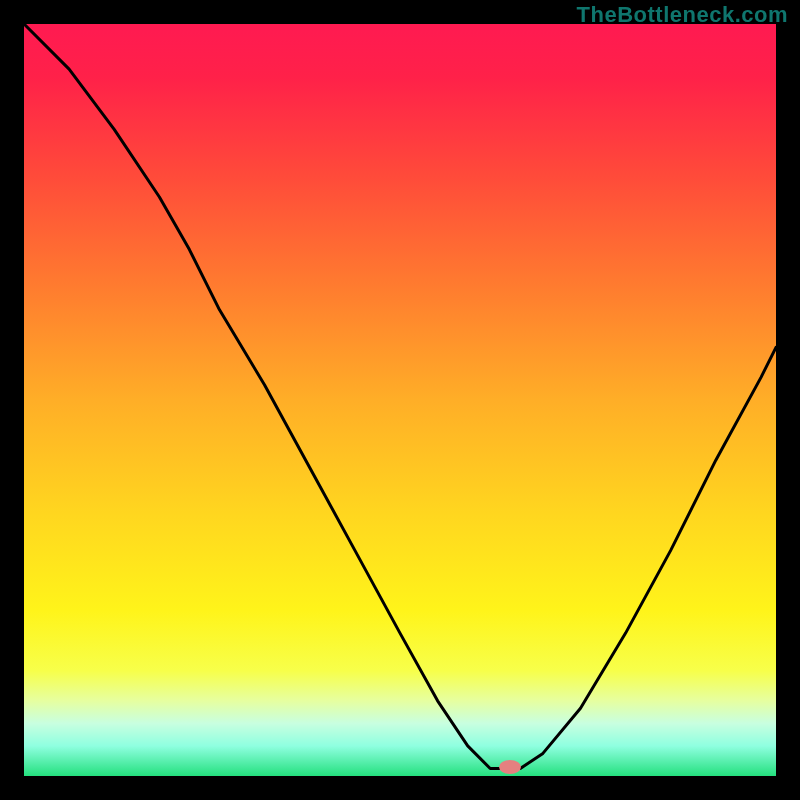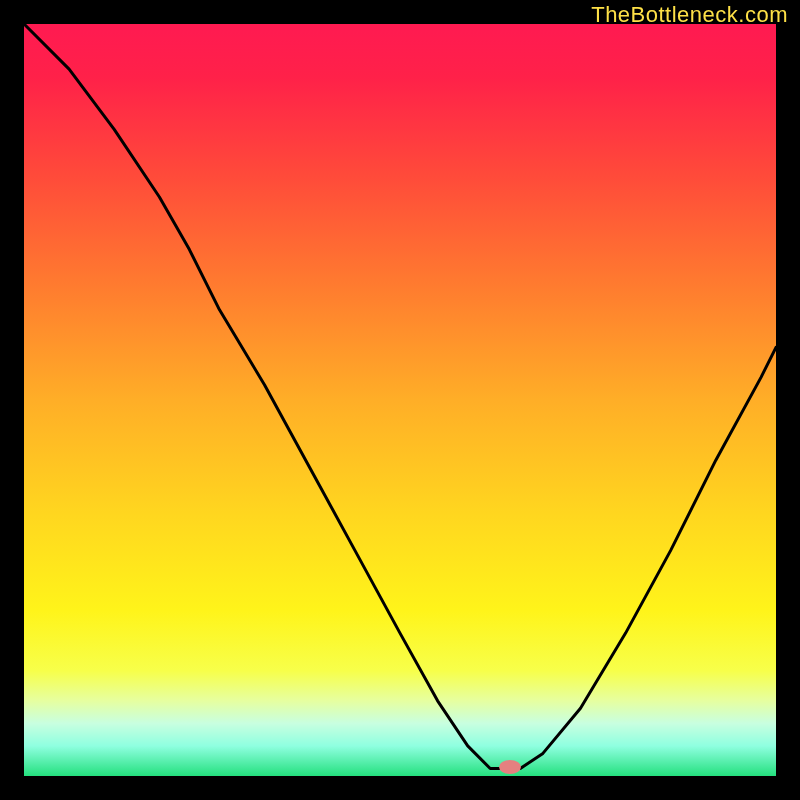--- a/index.html
+++ b/index.html
@@ -14,24 +14,25 @@
   .frame {
     position: relative;
     width: 800px;
     height: 800px;
     background: #000;
   }
   .watermark {
     position: absolute;
     top: 2px;
     right: 12px;
-    color: #fde047;
+    color: #0f766e;
     font-size: 22px;
     letter-spacing: 0.5px;
     z-index: 10;
+    font-weight: bold;
   }
   .plot-wrap {
     position: absolute;
     left: 24px;
     top: 24px;
     width: 752px;
     height: 752px;
     background: #000;
   }
   svg.plot {

